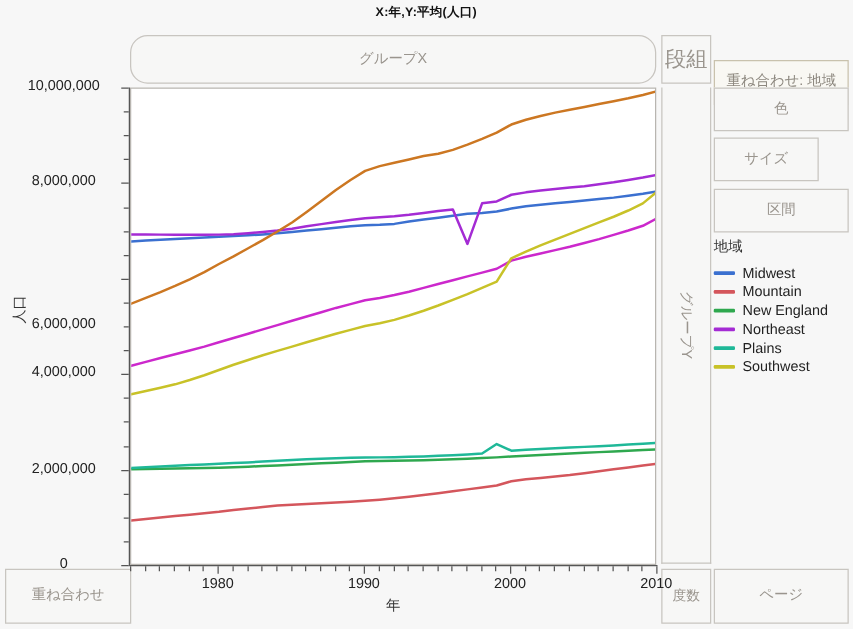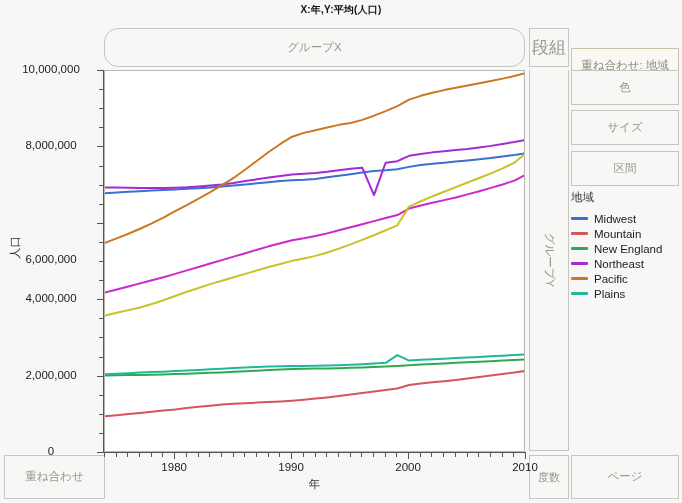--- a/index.html
+++ b/index.html
@@ -26,21 +26,21 @@
     font-size:11.5px;text-align:center;line-height:1.15;
   }
   .zone.hl{border-color:#c9c2ad;background:#f9f8f3;color:#8d887f;}
 
   
   #groupx{left:104px;top:28px;width:421px;height:39px;border-radius:14px;}
   #dangumi{left:529px;top:28px;width:40px;height:39px;font-size:17px;}
   #overlay{left:571px;top:28px;width:108px;height:36px;margin-top:20px;}
 
   #color-zone{left:571px;top:70px;width:108px;height:35px;}
-  #size-zone{left:571px;top:110px;width:108px;height:35px;}
+  #size-zone{left:571px;top:110px;width:84px;height:35px;}
   #interval-zone{left:571px;top:151px;width:108px;height:35px;}
 
   #mapshape{left:4px;top:455px;width:101px;height:44px;}
   #dosu{left:529px;top:455px;width:40px;height:44px;font-size:11px;}
   #page-zone{left:571px;top:455px;width:108px;height:44px;}
 
   
   #groupy{
     position:absolute;left:529px;top:70px;width:40px;height:381px;
     box-sizing:border-box;border:1px solid #c8c5c0;border-top:none;
@@ -219,22 +219,22 @@
         </div>
         <div class="lg-row">
           <span class="lg-swatch" style="background: rgb(47, 168, 79);"></span>
           <span class="lg-text">New England</span>
         </div>
         <div class="lg-row">
           <span class="lg-swatch" style="background: rgb(164, 43, 212);"></span>
           <span class="lg-text">Northeast</span>
         </div>
         <div class="lg-row">
-          <span class="lg-swatch" style="background: rgb(204, 119, 34);"></span>
-          <span class="lg-text">Pacific</span>
-        </div>
-        <div class="lg-row">
           <span class="lg-swatch" style="background: rgb(31, 184, 152);"></span>
           <span class="lg-text">Plains</span>
+        </div>
+        <div class="lg-row">
+          <span class="lg-swatch" style="background: rgb(200, 194, 40);"></span>
+          <span class="lg-text">Southwest</span>
         </div>
       </div>
   </div>
 </div>
 
 </body></html>

